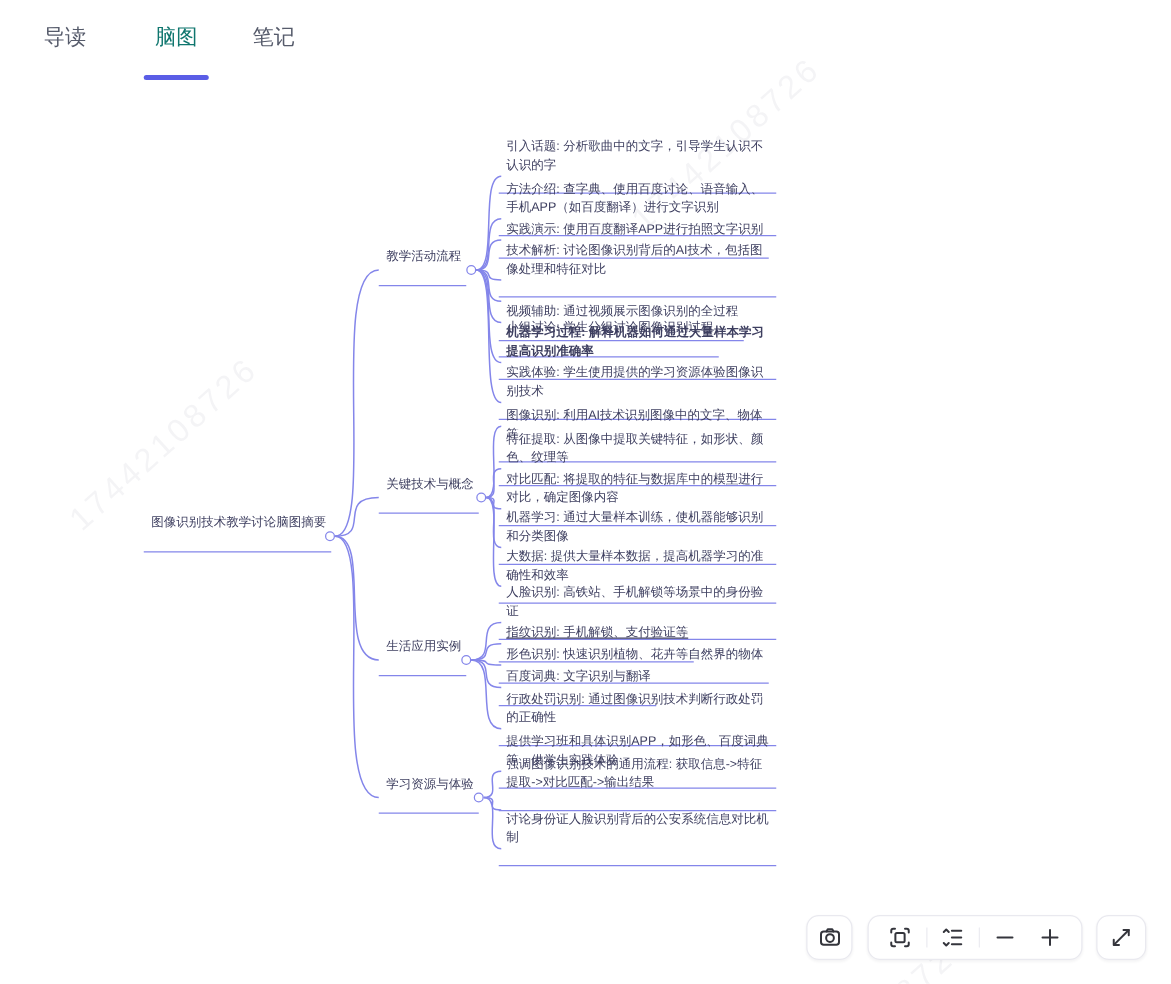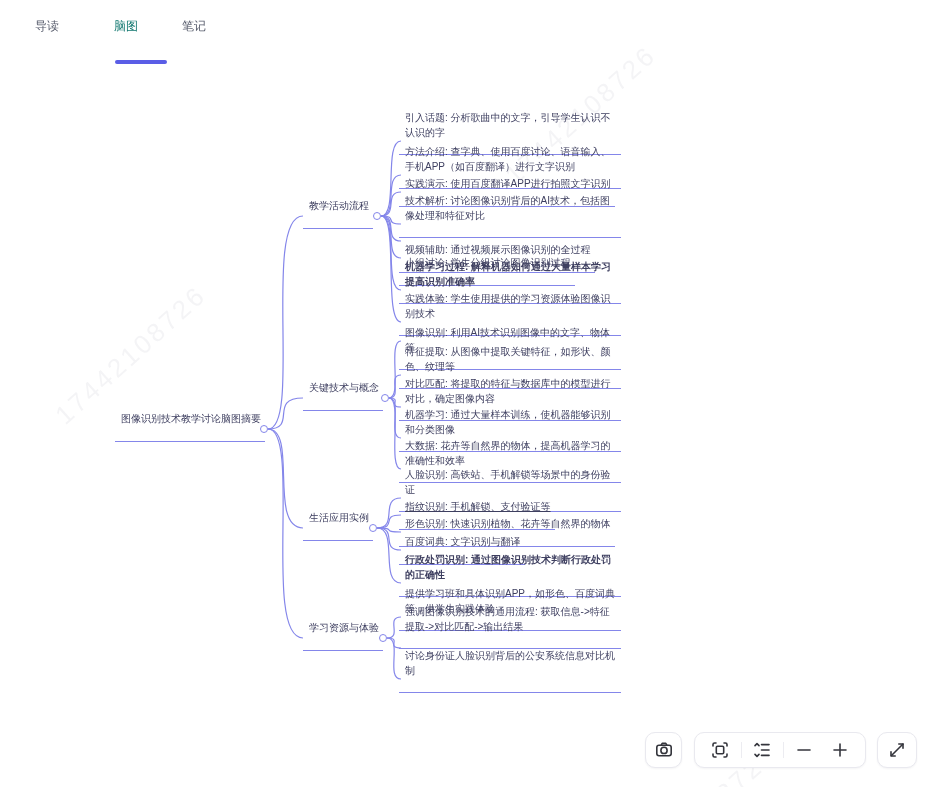--- a/index.html
+++ b/index.html
@@ -4,21 +4,21 @@
 <style>
   html,body{margin:0;padding:0;}
   body{
     width:937px;height:787px;position:relative;overflow:hidden;
     background:#ffffff;
     font-family:"Liberation Sans","DejaVu Sans",sans-serif;
     color:#3e3f60;
   }
   
   .tabbar{position:absolute;left:35px;top:18px;display:flex;gap:44px;}
-  .tab{font-size:12px;color:#565b6b;cursor:pointer;padding-bottom:6px;position:relative;}
+  .tab{font-size:17px;color:#565b6b;cursor:pointer;padding-bottom:6px;position:relative;}
   .tab.active{color:#0f766e;font-weight:normal;margin-left:11px;}
   .tab-indicator{position:absolute;left:115px;top:60px;width:52px;height:4px;border-radius:2px;background:#5a5de6;}
   
   .wm{position:absolute;font-size:26px;letter-spacing:3px;color:rgba(55,58,95,0.055);
       transform:rotate(-42deg);transform-origin:left bottom;white-space:nowrap;pointer-events:none;}
   
   .mindmap{position:absolute;left:0;top:0;width:937px;height:787px;}
   .mm-svg{position:absolute;left:0;top:0;}
   .mm-node{
     position:absolute;display:inline-block;
@@ -115,27 +115,27 @@
   <div class="mm-node mm-leaf" style="top:194px;">技术解析: 讨论图像识别背后的AI技术，包括图像处理和特征对比</div>
   <div class="mm-node mm-leaf" style="top:226px;margin-top:30px;">小组讨论: 学生分组讨论图像识别过程</div>
   <div class="mm-node mm-leaf" style="top:243px;">视频辅助: 通过视频展示图像识别的全过程</div>
   <div class="mm-node mm-leaf" style="top:260px;font-weight:bold;">机器学习过程: 解释机器如何通过大量样本学习提高识别准确率</div>
   <div class="mm-node mm-leaf" style="top:292px;">实践体验: 学生使用提供的学习资源体验图像识别技术</div>
 
   <div class="mm-node mm-leaf" style="top:326px;">图像识别: 利用AI技术识别图像中的文字、物体等</div>
   <div class="mm-node mm-leaf" style="top:377px;">对比匹配: 将提取的特征与数据库中的模型进行对比，确定图像内容</div>
   <div class="mm-node mm-leaf" style="top:345px;">特征提取: 从图像中提取关键特征，如形状、颜色、纹理等</div>
   <div class="mm-node mm-leaf" style="top:408px;">机器学习: 通过大量样本训练，使机器能够识别和分类图像</div>
-  <div class="mm-node mm-leaf" style="top:439px;">大数据: 花卉等自然界的物体，提高机器学习的准确性和效率</div>
+  <div class="mm-node mm-leaf" style="top:439px;">大数据: 提供大量样本数据，提高机器学习的准确性和效率</div>
 
   <div class="mm-node mm-leaf" style="top:468px;">人脸识别: 高铁站、手机解锁等场景中的身份验证</div>
   <div class="mm-node mm-leaf" style="top:500px;text-decoration:underline;">指纹识别: 手机解锁、支付验证等</div>
   <div class="mm-node mm-leaf" style="top:517px;">形色识别: 快速识别植物、花卉等自然界的物体</div>
   <div class="mm-node mm-leaf" style="top:535px;">百度词典: 文字识别与翻译</div>
-  <div class="mm-node mm-leaf" style="top:553px;font-weight:bold;">行政处罚识别: 通过图像识别技术判断行政处罚的正确性</div>
+  <div class="mm-node mm-leaf" style="top:553px;">行政处罚识别: 通过图像识别技术判断行政处罚的正确性</div>
 
   <div class="mm-node mm-leaf" style="top:587px;">提供学习班和具体识别APP，如形色、百度词典等，供学生实践体验</div>
   <div class="mm-node mm-leaf" style="top:605px;">强调图像识别技术的通用流程: 获取信息-&gt;特征提取-&gt;对比匹配-&gt;输出结果</div>
   <div class="mm-node mm-leaf" style="top:649px;">讨论身份证人脸识别背后的公安系统信息对比机制</div>
 </div>
 
 <div class="tb-btn" style="left:645px;top:732px;width:37px;">
   <span class="tb-icon">
     <svg width="20" height="20" viewBox="0 0 20 20">
       <path d="M7.2,5.2 L8.2,3.4 H11.8 L12.8,5.2"></path>

